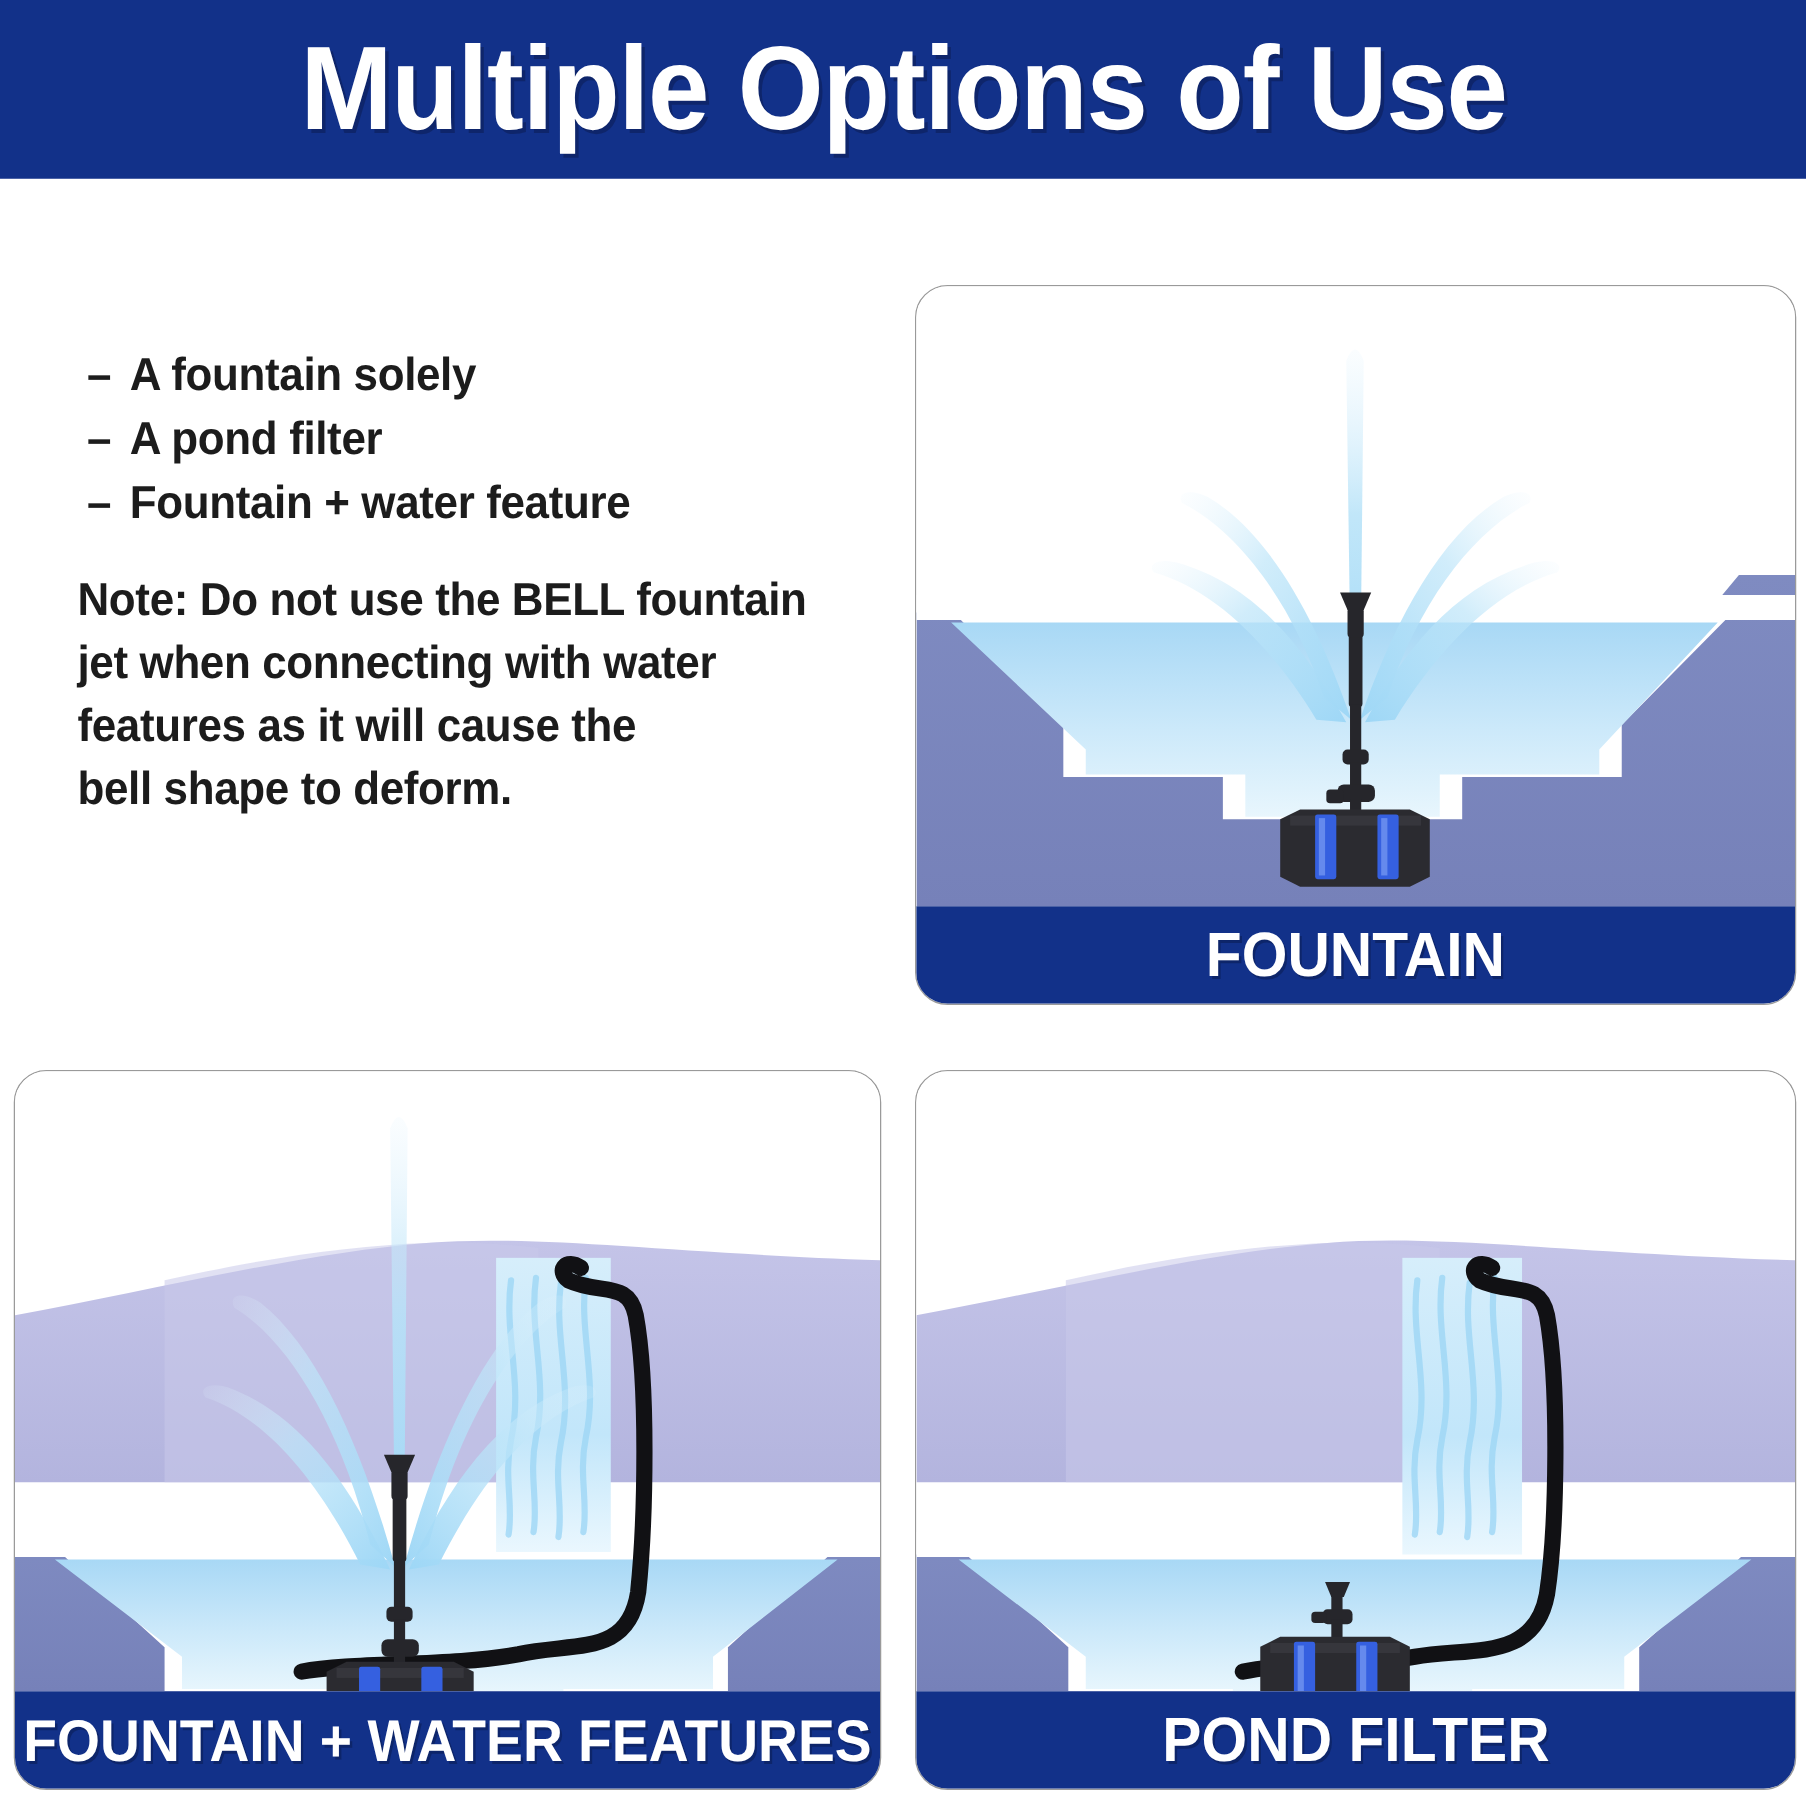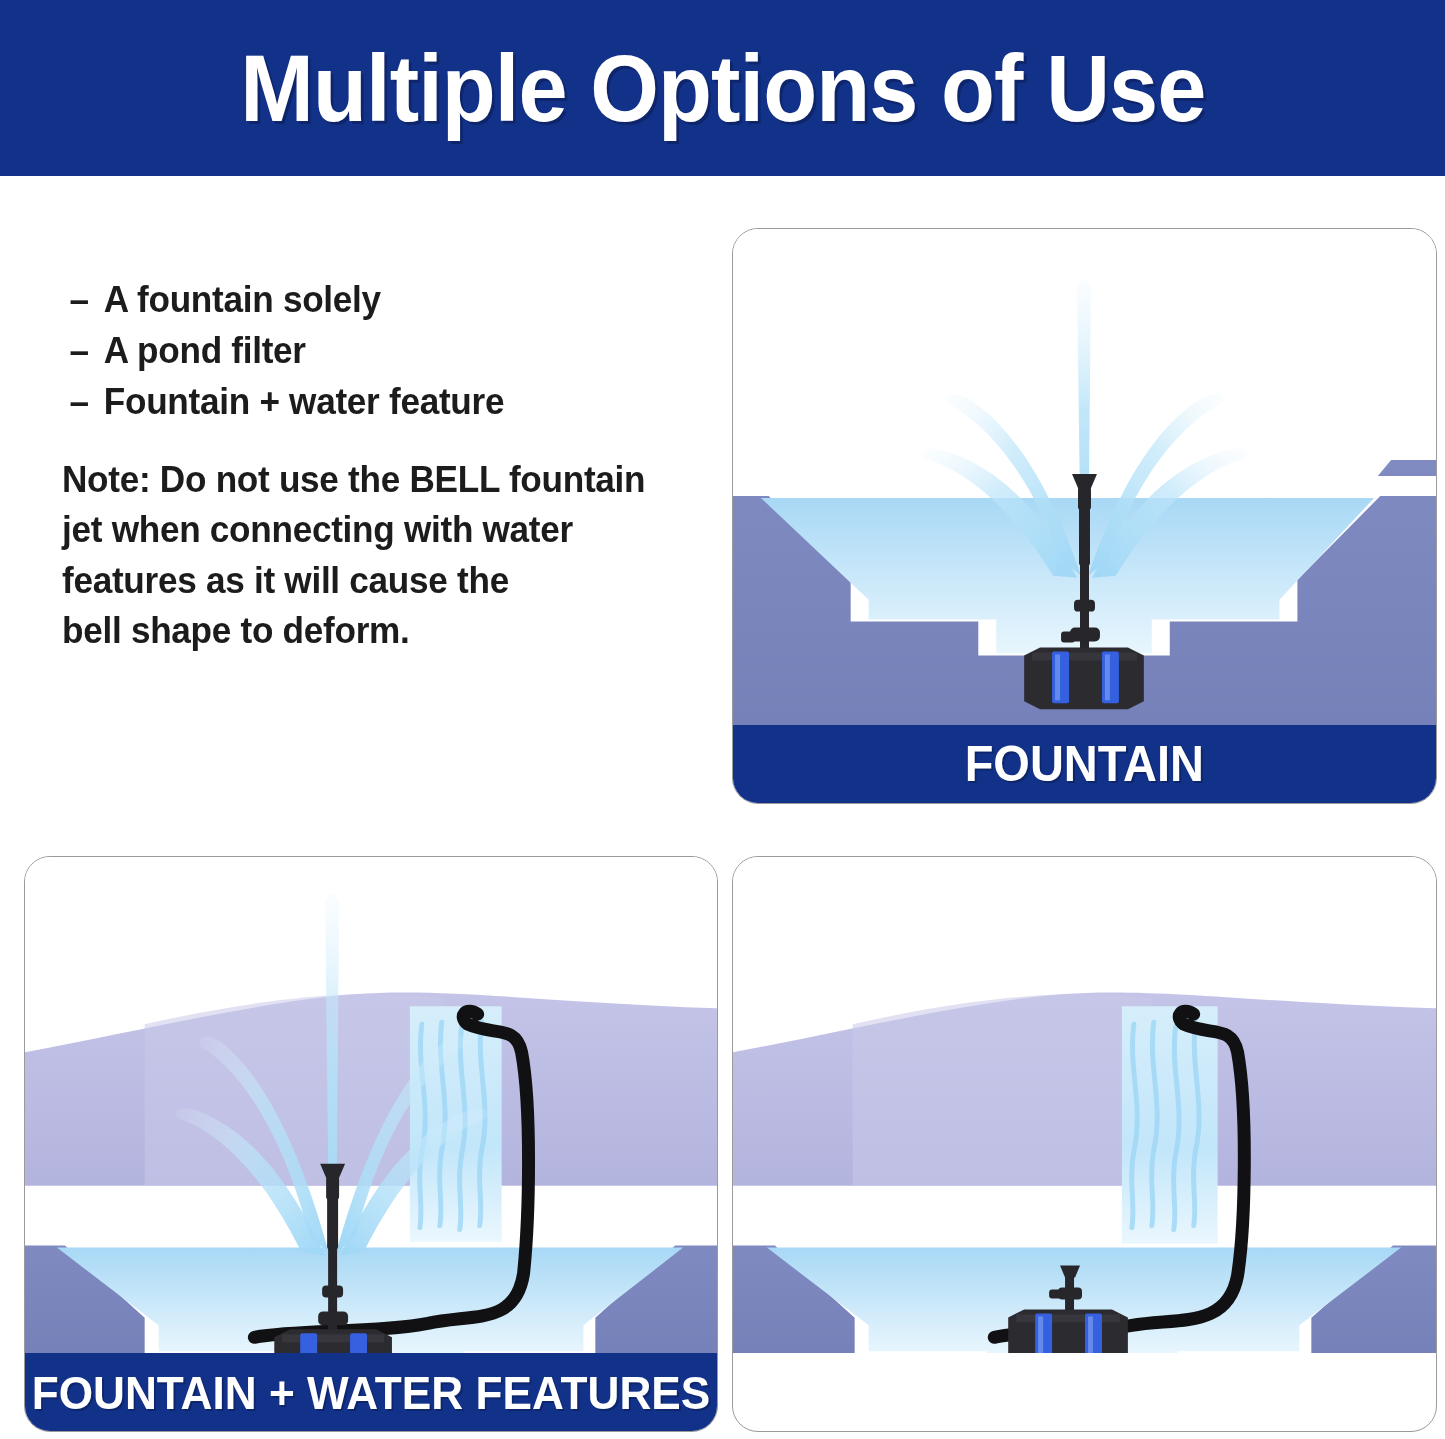--- a/index.html
+++ b/index.html
@@ -13,21 +13,21 @@
     font-family: "Liberation Sans", sans-serif;
     position: relative;
     overflow: hidden;
   }
 
   
   .header-banner {
     position: absolute;
     left: 0; top: 0;
     width: 1445px;
-    height: 176px;
+    height: 143px;
     background: #123189;
     display: flex;
     align-items: center;
     justify-content: center;
   }
   .header-title {
     color: #ffffff;
     font-family: "Liberation Sans Narrow", "Liberation Sans", sans-serif;
     font-size: 95px;
     font-weight: bold;
@@ -91,21 +91,21 @@
   
   .card {
     position: absolute;
     border: 1px solid #9a9a9a;
     border-radius: 26px;
     background: #ffffff;
     overflow: hidden;
     box-sizing: border-box;
   }
   .card-fountain        { left: 732px; top: 228px;  width: 705px; height: 576px; padding-left: 46px; }
-  .card-fountain-water  { left: 24px;   top: 856px;  width: 694px; height: 576px; }
+  .card-fountain-water  { left: 11px;   top: 856px;  width: 694px; height: 576px; }
   .card-pond-filter     { left: 732px; top: 856px;  width: 705px; height: 576px; }
 
   .card-scene {
     position: absolute;
     left: 0; top: 0; right: 0;
     bottom: 78px;
     overflow: hidden;
     background: #ffffff;
   }
   .card-label-bar {
@@ -391,13 +391,16 @@
       <g>
         <path d="M276 462 L292 454 L380 454 L396 462 L396 508 L380 516 L292 516 L276 508 Z" fill="#2b2b30"></path>
         <rect x="284" y="459" width="104" height="8" fill="#3a3a40" opacity="0.8"></rect>
         <rect x="303" y="458" width="17" height="52" rx="2" fill="#3560e0"></rect>
         <rect x="353" y="458" width="17" height="52" rx="2" fill="#3560e0"></rect>
         <rect x="306" y="461" width="5" height="46" fill="#6d92ef" opacity="0.85"></rect>
         <rect x="356" y="461" width="5" height="46" fill="#6d92ef" opacity="0.85"></rect>
       </g>
     </svg>
   </div>
+  <div class="card-label-bar">
+    <span class="card-label">POND FILTER</span>
+  </div>
 </div>
 
 </body></html>

